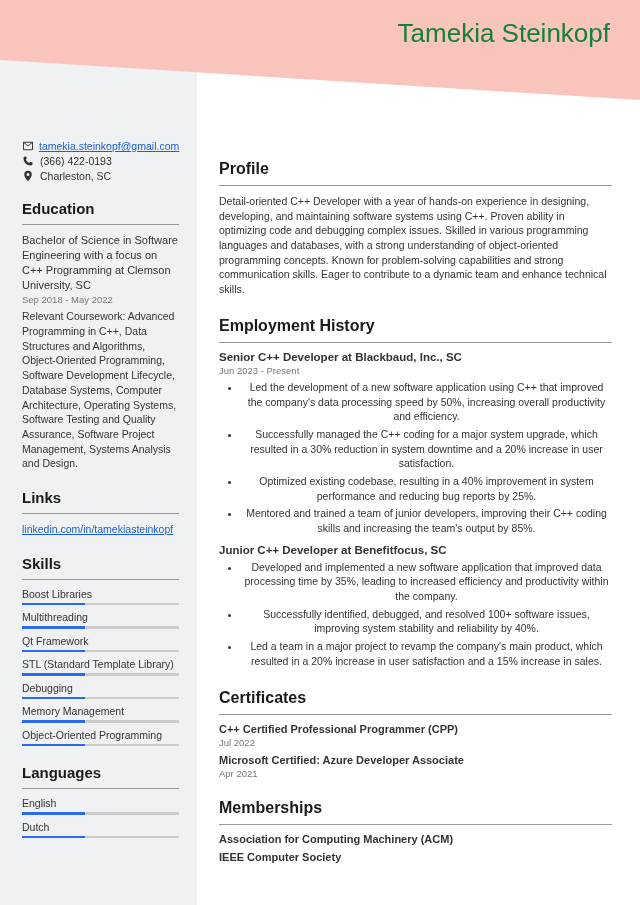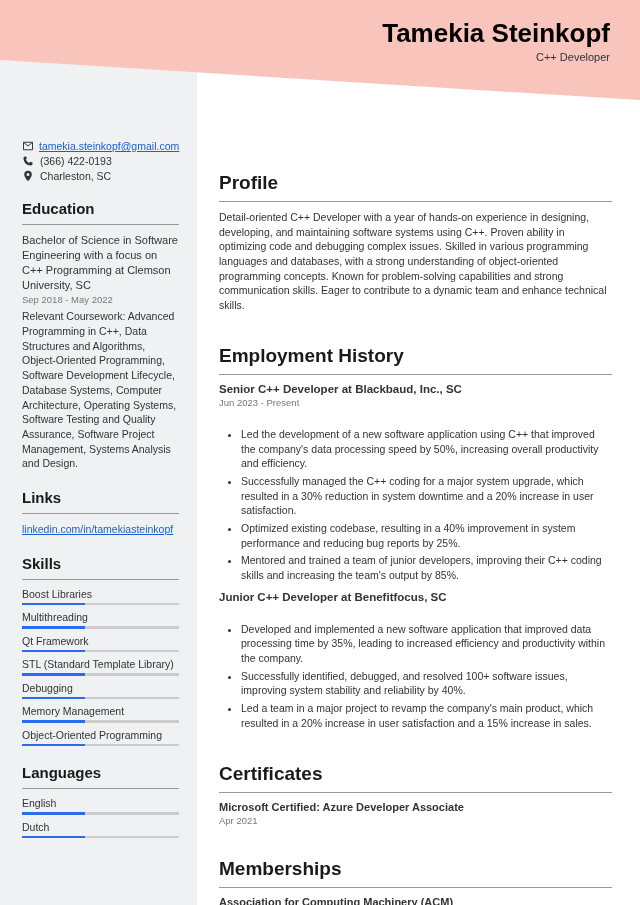--- a/index.html
+++ b/index.html
@@ -1,50 +1,49 @@
 <!DOCTYPE html>
 <html><head>
 <meta charset="utf-8">
 <style>
 * { margin: 0; padding: 0; box-sizing: border-box; }
 body { font-family: -apple-system, BlinkMacSystemFont, "Segoe UI", Arial, sans-serif; font-size: 11px; color: #333; width: 640px; background: #fff; }
 .page { position: relative; width: 640px; min-height: 905px; display: flex; }
 .header-bg { position: absolute; top: 0; right: 0; width: 100%; height: 100px; background: #f8c4bc; clip-path: polygon(0 0, 100% 0, 100% 100%, 0 60%); z-index: 1; }
 .header-content { position: absolute; top: 18px; right: 30px; text-align: right; z-index: 2; }
-.name { font-size: 26px; font-weight: 700; color: #000000; }
+.name { font-size: 26px; font-weight: 400; color: #15803d; }
 .title { font-size: 11px; color: #333; margin-top: 2px; }
 .sidebar { width: 197px; background: #f0f1f3; padding: 140px 18px 20px 22px; position: relative; z-index: 0; }
 .main { flex: 1; padding: 140px 28px 20px 22px; background: #fff; position: relative; z-index: 0; }
 .contact-item { display: flex; align-items: center; margin-bottom: 3px; font-size: 10.5px; }
 .icon { width: 13px; margin-right: 5px; display: inline-flex; }
 .link { color: #1a5fd6; text-decoration: underline; }
 .section-h { font-size: 15px; font-weight: 700; color: #1a1a1a; margin-top: 18px; margin-bottom: 7px; }
 .section-h.mt0 { margin-top: 0; }
 .hr { border: none; border-top: 1px solid #999; margin-bottom: 8px; }
 .edu-title { font-size: 11px; font-weight: 400; line-height: 1.35; }
 .date { font-size: 9.5px; color: #777; margin: 2px 0 4px 0; }
 .body-text { font-size: 10.5px; line-height: 1.4; }
 .skill { margin-bottom: 6px; }
 .skill-name { font-size: 10.5px; margin-bottom: 3px; }
 .bar { height: 2.5px; background: #ccc; position: relative; }
 .bar-fill { position: absolute; left: 0; top: 0; height: 100%; background: #2b6bed; }
-.main .section-h { font-size: 19px; margin-top: 32px; }
+.main .section-h { font-size: 16px; margin-top: 20px; }
 .job-title { font-size: 11.5px; font-weight: 700; margin-top: 8px; }
-ul.bullets { list-style: disc; padding-left: 22px; margin-top: 19px; }
+ul.bullets { list-style: disc; padding-left: 22px; margin-top: 4px; text-align: center; }
 ul.bullets li { font-size: 10.5px; line-height: 1.4; margin-bottom: 3px; }
 .cert-title { font-size: 11px; font-weight: 700; margin-top: 6px; }
 </style>
 </head>
 <body>
 
 <div class="page">
   <div class="header-bg"></div>
   <div class="header-content">
     <div class="name">Tamekia Steinkopf</div>
-    <div class="title">C++ Developer</div>
   </div>
 
   <div class="sidebar">
     <div class="contact-item">
       <span class="icon">
           <svg viewBox="0 0 16 16" width="12" height="12" fill="#333">
             <path d="M2 3h12v10H2z" fill="none" stroke="#333" stroke-width="1.3"></path>
             <path d="M2 3l6 5 6-5" fill="none" stroke="#333" stroke-width="1.3"></path>
           </svg>
         </span>
@@ -167,20 +166,24 @@
             <li>Successfully identified, debugged, and resolved 100+ software issues, improving system stability and reliability by 40%.</li>
             <li>Led a team in a major project to revamp the company's main product, which resulted in a 20% increase in user satisfaction and a 15% increase in sales.</li>
           </ul>
         </div>
       </div>
 
     <div class="section-h">Certificates</div>
     <hr class="hr">
     <div id="certs">
         <div>
+          <div class="cert-title">C++ Certified Professional Programmer (CPP)</div>
+          <div class="date">Jul 2022</div>
+        </div>
+        <div>
           <div class="cert-title">Microsoft Certified: Azure Developer Associate</div>
           <div class="date">Apr 2021</div>
         </div>
       </div>
 
     <div class="section-h">Memberships</div>
     <hr class="hr">
     <div id="memberships">
         <div class="cert-title">Association for Computing Machinery (ACM)</div>
         <div class="cert-title">IEEE Computer Society</div>

